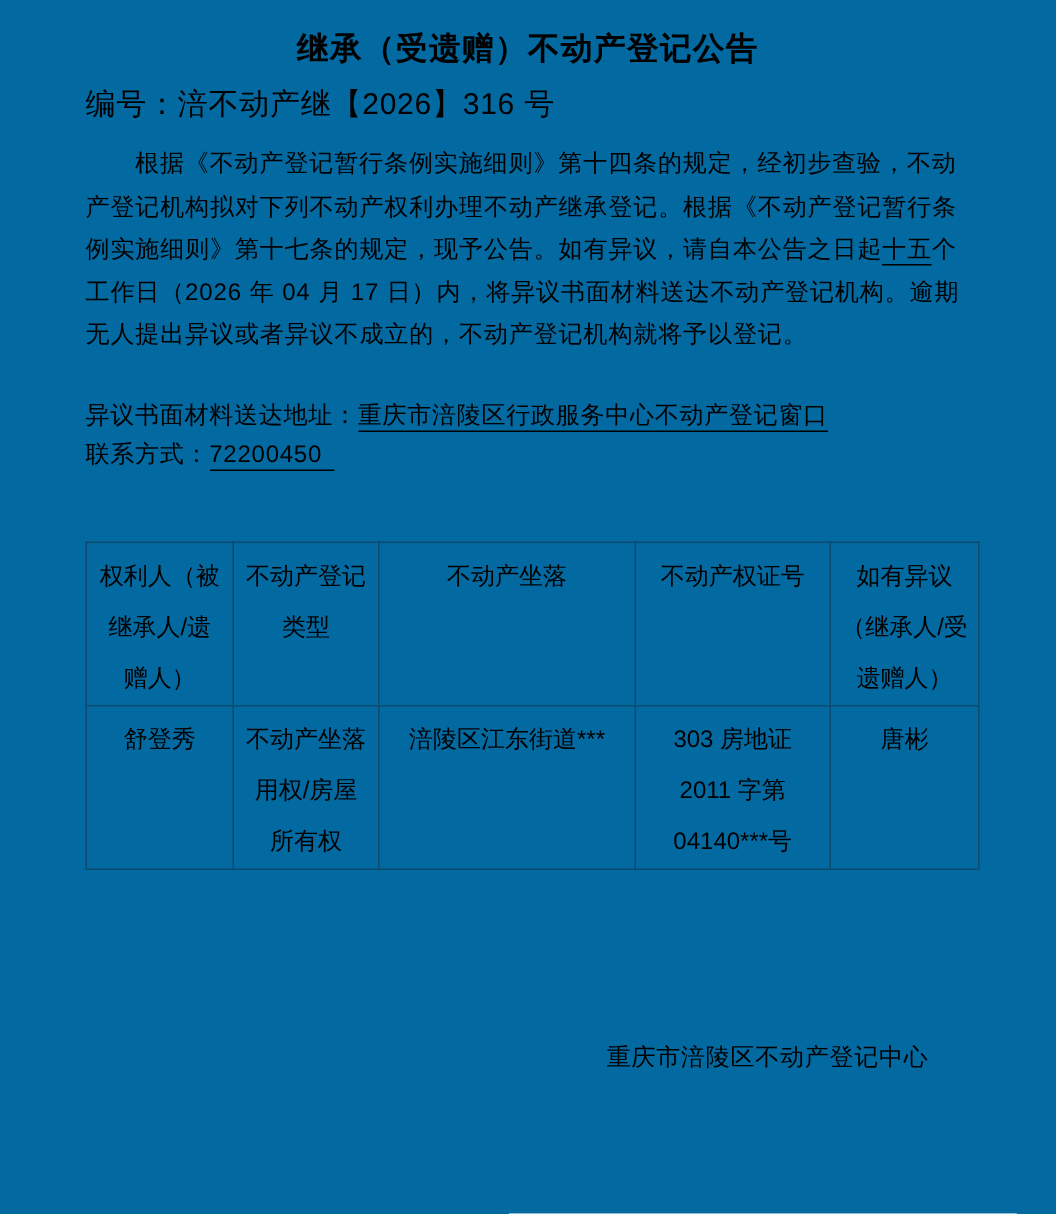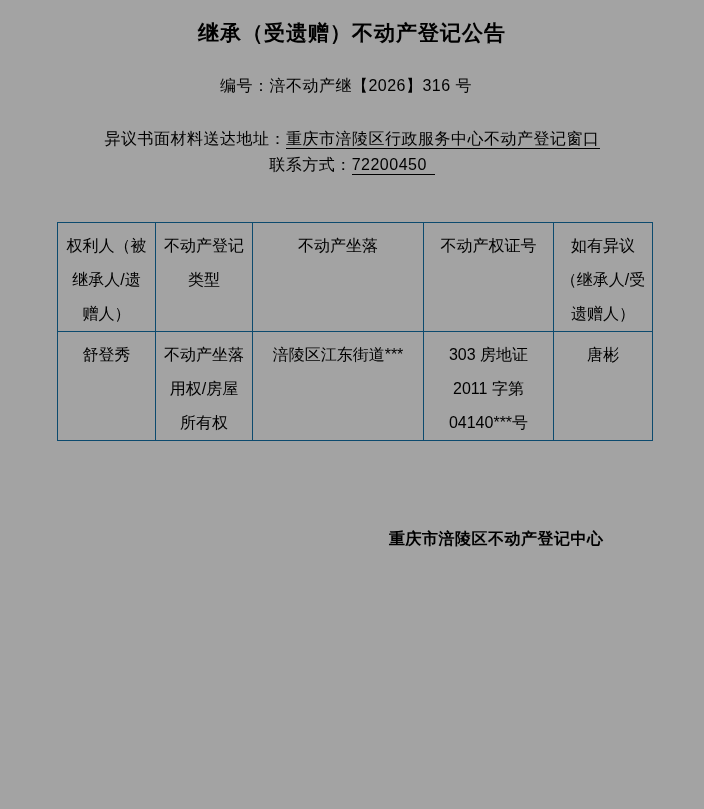--- a/index.html
+++ b/index.html
@@ -8,57 +8,56 @@
     width: 704px;
     height: 809px;
     font-family: "Liberation Sans", sans-serif;
     color: #000000;
     overflow: hidden;
   }
   .page {
     width: 704px;
     height: 809px;
     padding: 0 57px;
-    background: #a3a3a3;
+    background: #0369a1;
     overflow: hidden;
   }
   .doc-title {
     margin-top: 18px;
     font-size: 21px;
     font-weight: bold;
     text-align: center;
     line-height: 30px;
     letter-spacing: 1px;
   }
   .doc-number {
-    margin-top: 24px;
-    font-size: 16px;
+    margin-top: 8px;
+    font-size: 20px;
     line-height: 28px;
-    text-align: center;
+    text-align: left;
     padding-right: 12px;
     letter-spacing: 0.5px;
   }
   .body-para {
     margin-top: 12px;
     font-size: 16px;
     line-height: 28.5px;
     letter-spacing: 0.6px;
     text-indent: 33px;
     white-space: pre-line;
     text-align: justify;
   }
   .u {
     border-bottom: 1px solid #000;
     padding-bottom: 1px;
   }
   .info-line {
     font-size: 16px;
     line-height: 22px;
     letter-spacing: 0.5px;
-    text-align: center;
   }
   .address-line { margin-top: 28px; }
   .contact-line { margin-top: 4px; }
   .contact-value { padding-right: 8px; }
   table.reg {
     margin-top: 46px;
     width: 595px;
     border-collapse: collapse;
     table-layout: fixed;
   }
@@ -69,40 +68,44 @@
     text-align: center;
     vertical-align: top;
     line-height: 34px;
     padding: 6px 4px 0 4px;
     white-space: pre-line;
     overflow: hidden;
   }
   table.reg thead tr { height: 104px; }
   table.reg tbody tr { height: 108px; }
   .footer {
-    margin-top: 82px;
+    margin-top: 110px;
     width: 230px;
     margin-left: auto;
     margin-right: 28px;
-    text-align: left;
+    text-align: right;
     font-size: 16px;
     line-height: 31px;
     letter-spacing: 0.5px;
-    font-weight: bold;
   }
 </style>
 </head>
 <body>
 
 <div class="page">
 
   <div class="doc-title">继承（受遗赠）不动产登记公告</div>
 
   <div class="doc-number">编号：涪不动产继【2026】316 号</div>
 
+  <p class="body-para"><span>根据《不动产登记暂行条例实施细则》第十四条的规定，经初步查验，不动
+产登记机构拟对下列不动产权利办理不动产继承登记。根据《不动产登记暂行条
+例实施细则》第十七条的规定，现予公告。如有异议，请自本公告之日起</span><span class="u">十五</span><span>个
+工作日（2026 年 04 月 17 日）内，将异议书面材料送达不动产登记机构。逾期
+无人提出异议或者异议不成立的，不动产登记机构就将予以登记。</span></p>
 
   <div class="info-line address-line"><span>异议书面材料送达地址：</span><span class="u">重庆市涪陵区行政服务中心不动产登记窗口</span></div>
 
   <div class="info-line contact-line"><span>联系方式：</span><span class="u contact-value">72200450</span></div>
 
   <table class="reg">
     <colgroup>
       <col style="width:98px">
       <col style="width:97px">
       <col style="width:171px">

